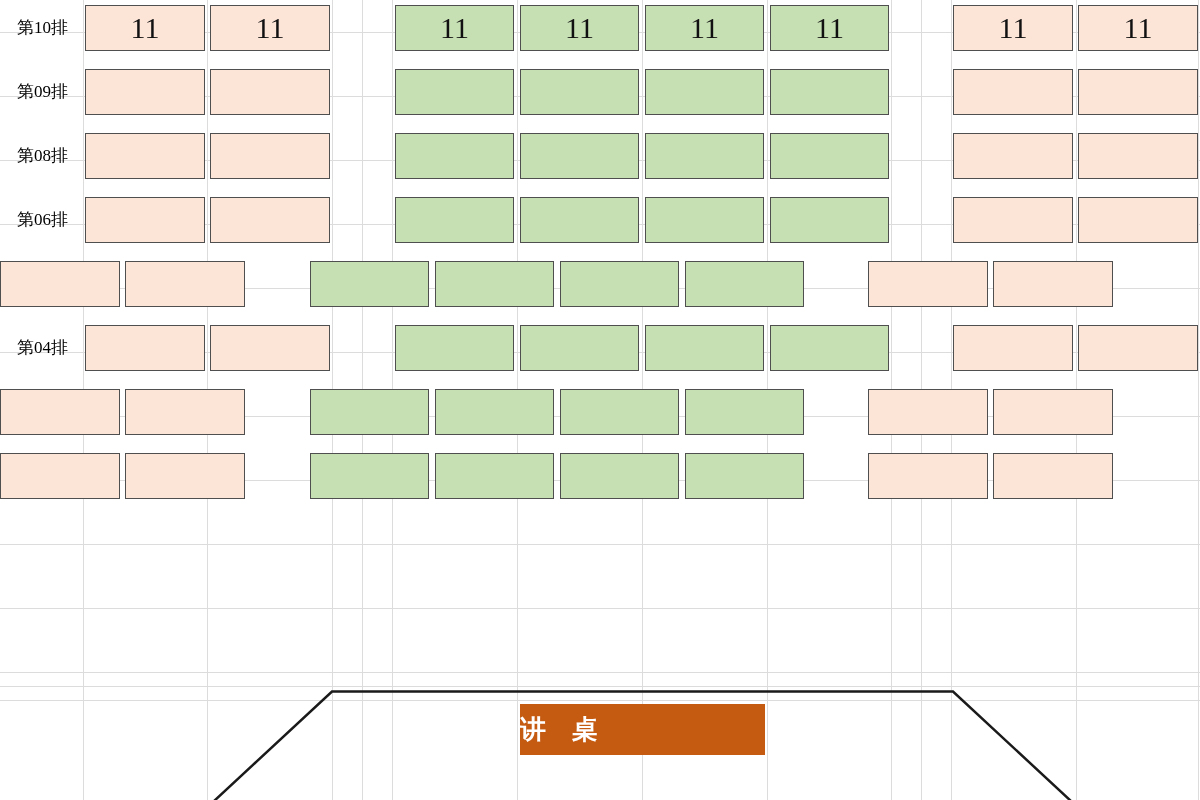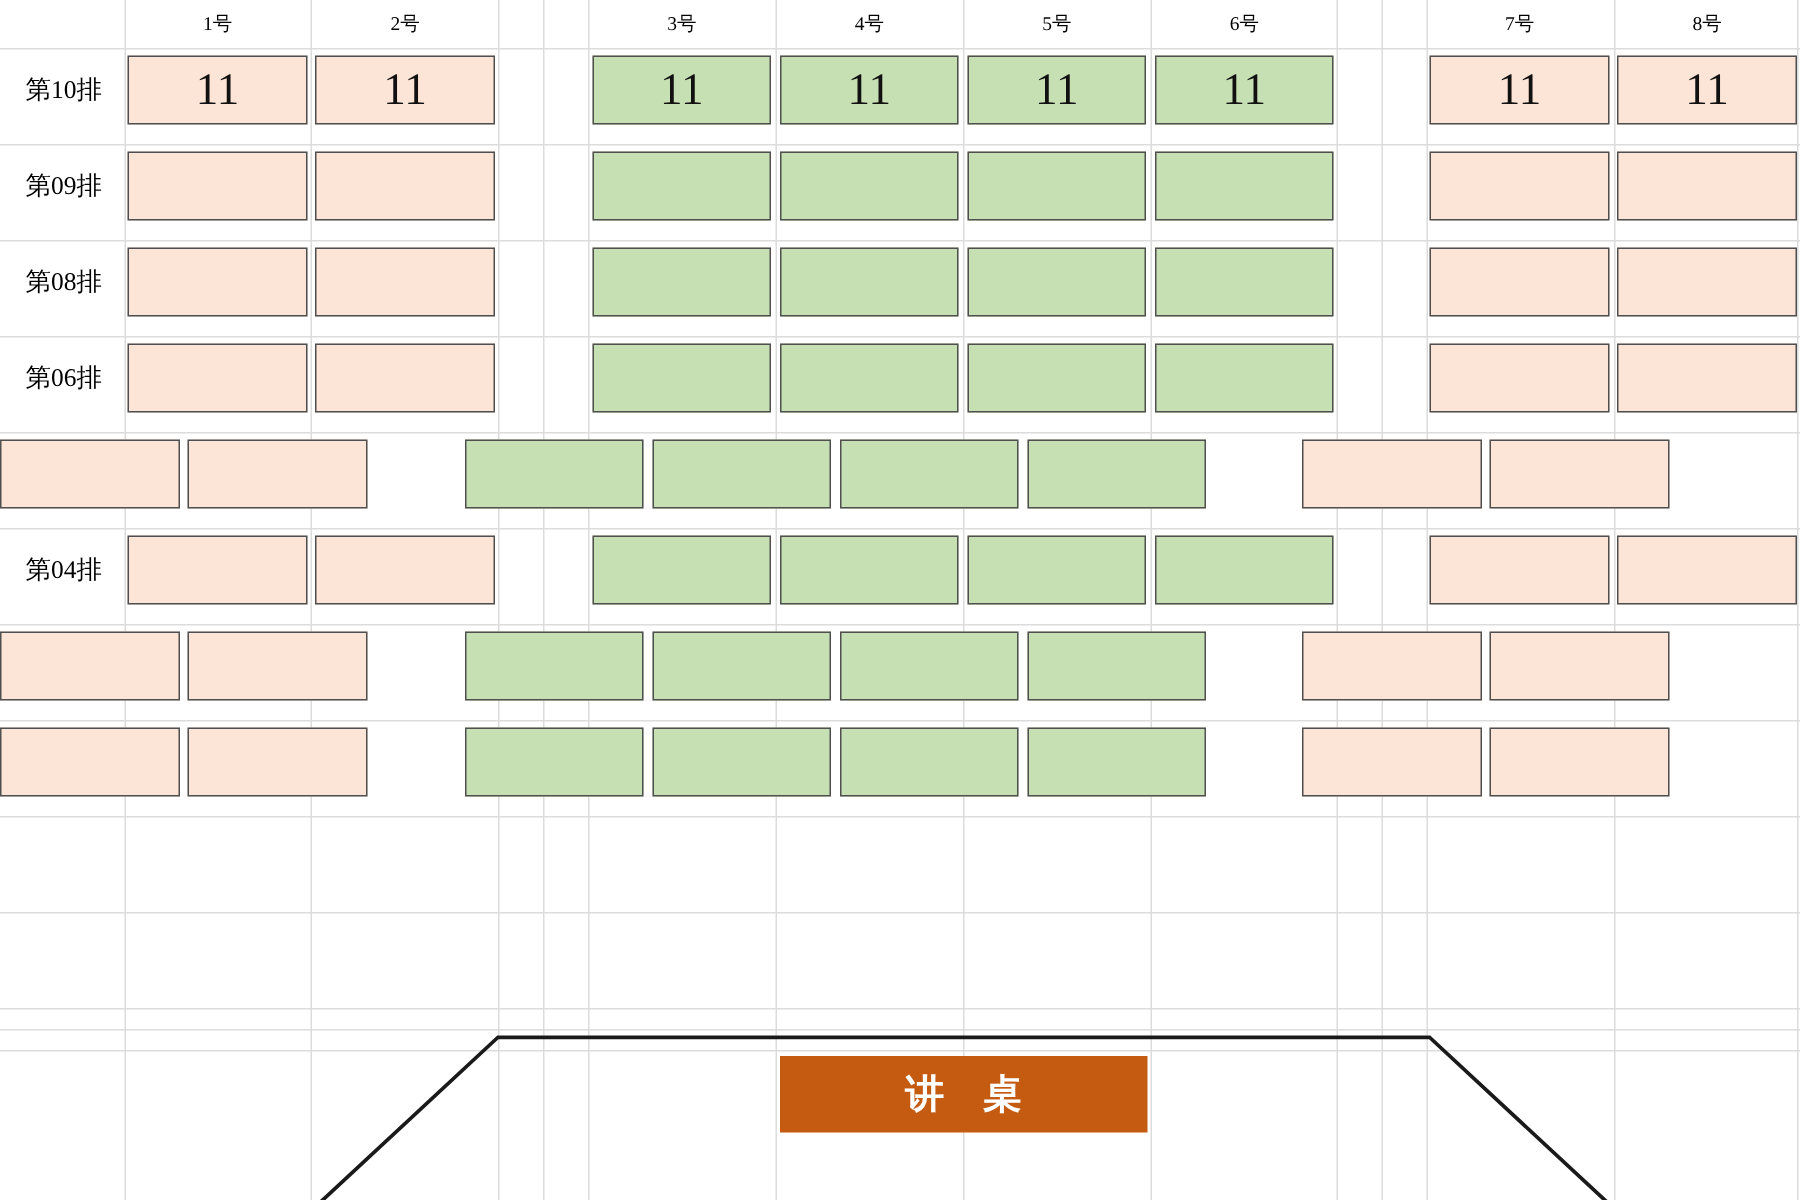--- a/index.html
+++ b/index.html
@@ -78,21 +78,20 @@
   .lectern {
     position: absolute;
     left: 520px;
     top: 704px;
     width: 245px;
     height: 51px;
     background: var(--lectern-fill, #c55a11);
     color: var(--lectern-text, #ffffff);
     display: flex;
     align-items: center;
-    justify-content: center;
     font-size: 26px;
     font-weight: bold;
     z-index: 3;
   }
 </style>
 </head>
 <body>
 
 <div class="sheet">
 
@@ -120,31 +119,20 @@
     <line x1="767.5" y1="0" x2="767.5" y2="800"></line>
     <line x1="891.5" y1="0" x2="891.5" y2="800"></line>
     <line x1="921.5" y1="0" x2="921.5" y2="800"></line>
     <line x1="951.5" y1="0" x2="951.5" y2="800"></line>
     <line x1="1076.5" y1="0" x2="1076.5" y2="800"></line>
     <line x1="1198.5" y1="0" x2="1198.5" y2="800"></line>
   </svg>
 
   <div class="content">
 
-    <div class="header-row">
-      <div class="row-label"></div>
-      <div class="col-head c1">1号</div>
-      <div class="col-head c2">2号</div>
-      <div class="col-head c3">3号</div>
-      <div class="col-head c4">4号</div>
-      <div class="col-head c5">5号</div>
-      <div class="col-head c6">6号</div>
-      <div class="col-head c7">7号</div>
-      <div class="col-head c8">8号</div>
-    </div>
 
     <div class="seat-row">
       <div class="row-label">第10排</div>
       <div class="seat side c1">11</div>
       <div class="seat side c2">11</div>
       <div class="seat mid c3">11</div>
       <div class="seat mid c4">11</div>
       <div class="seat mid c5">11</div>
       <div class="seat mid c6">11</div>
       <div class="seat side c7">11</div>

